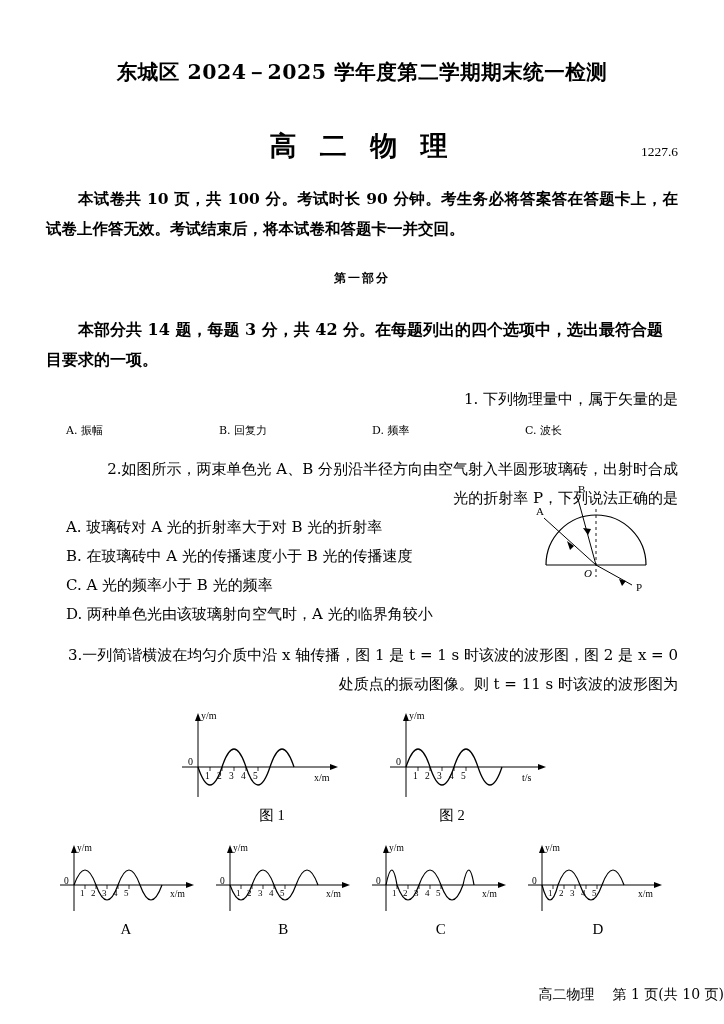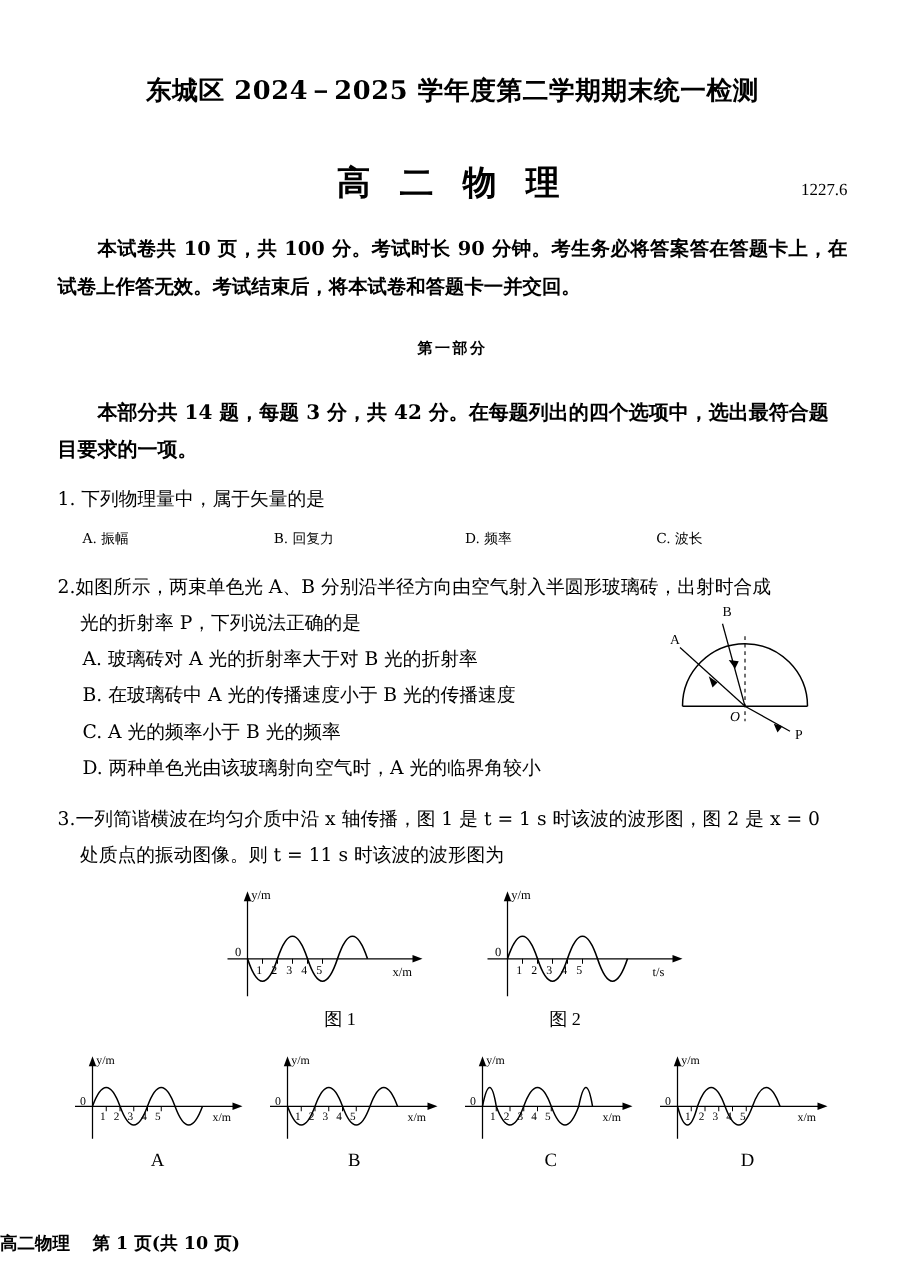--- a/index.html
+++ b/index.html
@@ -72,20 +72,21 @@
     margin-top:28px;
     font-weight:bold;
     font-family:"DejaVu Serif", serif;
   }
   .q{
     font-size:15px;
     line-height:29px;
     margin-top:10px;
     font-family:"DejaVu Serif", serif;
     position:relative;
+    text-align:right;
   }
   .indent{ padding-left:18px; }
   .opts{
     font-size:11px;
     line-height:29px;
     display:flex;
     padding-left:20px;
     margin-top:2px;
     font-family:"DejaVu Serif", serif;
   }
@@ -128,23 +129,23 @@
     justify-content:space-between;
     padding:0 6px;
     font-size:15px;
     margin-top:0px;
   }
   .opt-letters span{width:148px;text-align:center;}
   .footer{
     position:absolute;
     left:0;right:0;
     bottom:20px;
-    text-align:left;
+    text-align:right;
     font-size:14px;
-    font-weight:bold;
+    font-weight:normal;
     font-family:"DejaVu Serif", serif;
   }
   .footer .sp{display:inline-block;width:18px;}
   svg{display:block;}
 </style>
 </head>
 <body>
 
 <div class="page">
   <div class="inner">

